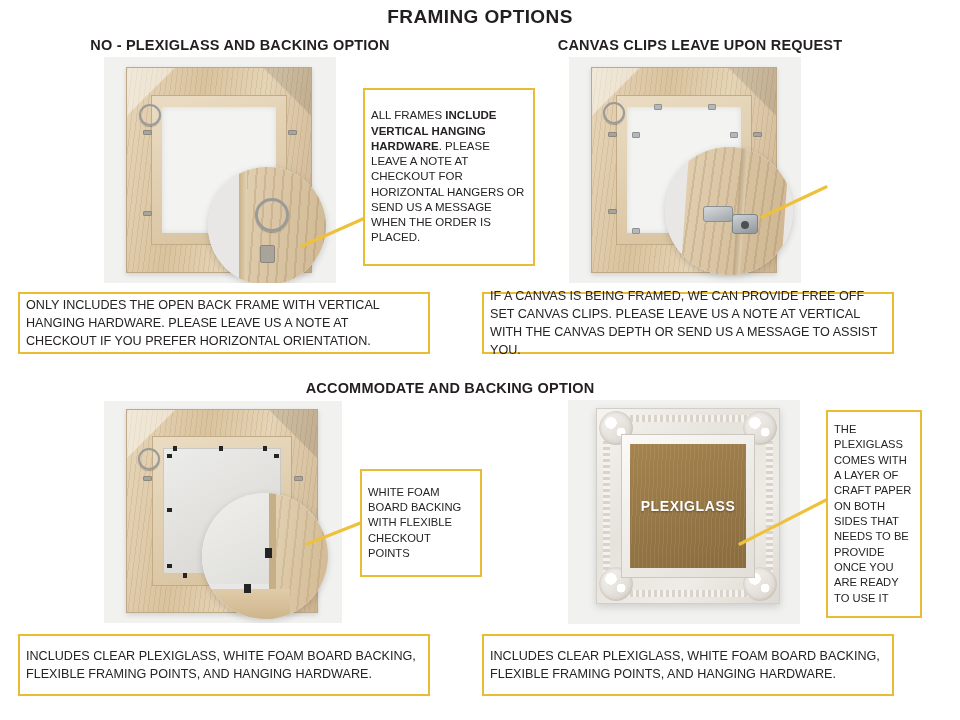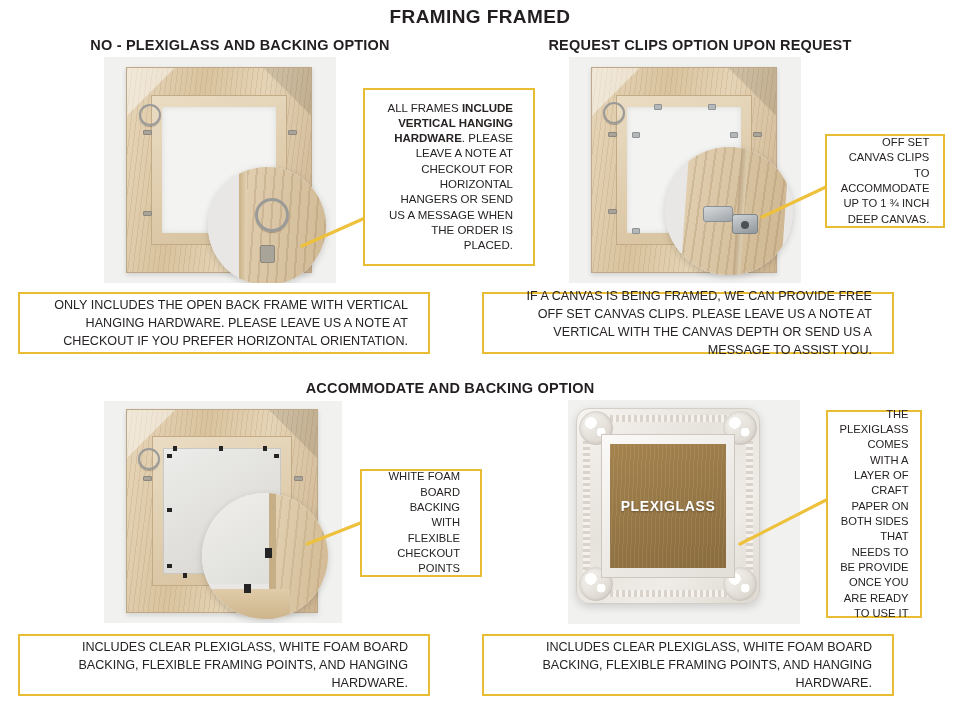--- a/index.html
+++ b/index.html
@@ -143,39 +143,39 @@
   }
 
   
   .callout {
     position: absolute; background: #ffffff;
     border: 2.5px solid #e9bd33;
     display: flex; align-items: center; justify-content: center;
     z-index: 8;
   }
   .callout p {
-    text-align: right; line-height: 1.33; color: #262322;
-    padding: 4px 20px;
+    text-align: left; line-height: 1.33; color: #262322;
+    padding: 4px 6px;
   }
   .cal-sm p { font-size: 11.5px; }
   .cal-wide p { font-size: 12.6px; line-height: 1.45; }
   .cal-nar p { font-size: 11.2px; line-height: 1.37; }
   b { font-weight: bold; }
 
   
   .conn { position: absolute; z-index: 7; overflow: visible; }
 </style>
 </head>
 <body>
 
 <div class="page">
 
-  <div class="main-title">FRAMING FRAMED</div>
+  <div class="main-title">FRAMING OPTIONS</div>
   <div class="sec-title" id="sec-title-a">NO - PLEXIGLASS AND BACKING OPTION</div>
-  <div class="sec-title" id="sec-title-b">REQUEST CLIPS OPTION UPON REQUEST</div>
+  <div class="sec-title" id="sec-title-b">CANVAS CLIPS LEAVE UPON REQUEST</div>
   <div class="sec-title" id="sec-title-c">ACCOMMODATE AND BACKING OPTION</div>
 
   <div class="photo" style="left:104px; top:57px; width:232px; height:226px;">
     <div class="photo-inner">
       <div class="oakframe" style="left:22px; top:10px; width:186px; height:206px;">
         <div class="opening"></div>
         <div class="oak-bevel"></div>
         <div class="dring" style="left:12px; top:36px;"></div>
         <div class="hw-tab" style="left:16px; top:62px;"></div>
         <div class="hw-tab" style="right:14px; top:62px;"></div>
@@ -244,21 +244,21 @@
         <div style="position:absolute; left:53%; top:-6%; width:7px; height:118%; background:#c6ae86;"></div>
         <div style="position:absolute; left:-6%; bottom:0; width:76%; height:24%; background:linear-gradient(180deg,#e0cca9,#cdb48c);"></div>
         <div class="point" style="left:50%; top:44%; width:7px; height:10px;"></div>
         <div class="point" style="left:33%; top:72%; width:7px; height:9px;"></div>
       </div>
     </div>
   </div>
 
   <div class="photo" style="left:568px; top:400px; width:232px; height:224px;">
     <div class="photo-inner">
-      <div class="ornate" style="left:8px; top:8px; width:184px; height:196px;border-radius:13px;">
+      <div class="ornate" style="left:28px; top:8px; width:184px; height:196px;">
         <div class="bead" style="left:30px; right:30px; top:6px;  height:7px;"></div>
         <div class="bead" style="left:30px; right:30px; bottom:6px; height:7px;"></div>
         <div class="beadv" style="top:30px; bottom:30px; left:6px;  width:7px;"></div>
         <div class="beadv" style="top:30px; bottom:30px; right:6px; width:7px;"></div>
         <div class="scroll" style="left:2px;  top:2px;"></div>
         <div class="scroll" style="right:2px; top:2px;"></div>
         <div class="scroll" style="left:2px;  bottom:2px;"></div>
         <div class="scroll" style="right:2px; bottom:2px;"></div>
         <div class="inner-lip"></div>
         <div class="plexi-panel">
@@ -283,23 +283,20 @@
   <svg class="conn" style="left:738px; top:492px; width:100px; height:62px;">
     <line x1="2" y1="52" x2="92" y2="6" stroke="#eec13c" stroke-width="3.2" stroke-linecap="round"></line>
   </svg>
 
   <div class="callout cal-sm" style="left:363px; top:88px; width:172px; height:178px;">
     <p>
       <span>ALL FRAMES </span><b>INCLUDE VERTICAL HANGING HARDWARE</b><span>. PLEASE LEAVE A NOTE AT CHECKOUT FOR HORIZONTAL HANGERS OR SEND US A MESSAGE WHEN THE ORDER IS PLACED.</span>
     </p>
   </div>
 
-  <div class="callout cal-nar" style="left:825px; top:134px; width:120px; height:94px;">
-    <p>OFF SET CANVAS CLIPS TO ACCOMMODATE UP TO 1 ¾ INCH DEEP CANVAS.</p>
-  </div>
 
   <div class="callout cal-wide" style="left:18px; top:292px; width:412px; height:62px;">
     <p>ONLY INCLUDES THE OPEN BACK FRAME WITH VERTICAL HANGING HARDWARE. PLEASE LEAVE US A NOTE AT CHECKOUT IF YOU PREFER HORIZONTAL ORIENTATION.</p>
   </div>
 
   <div class="callout cal-wide" style="left:482px; top:292px; width:412px; height:62px;">
     <p>IF A CANVAS IS BEING FRAMED, WE CAN PROVIDE FREE OFF SET CANVAS CLIPS. PLEASE LEAVE US A NOTE AT VERTICAL WITH THE CANVAS DEPTH OR SEND US A MESSAGE  TO ASSIST YOU.</p>
   </div>
 
   <div class="callout cal-nar" style="left:360px; top:469px; width:122px; height:108px;">

